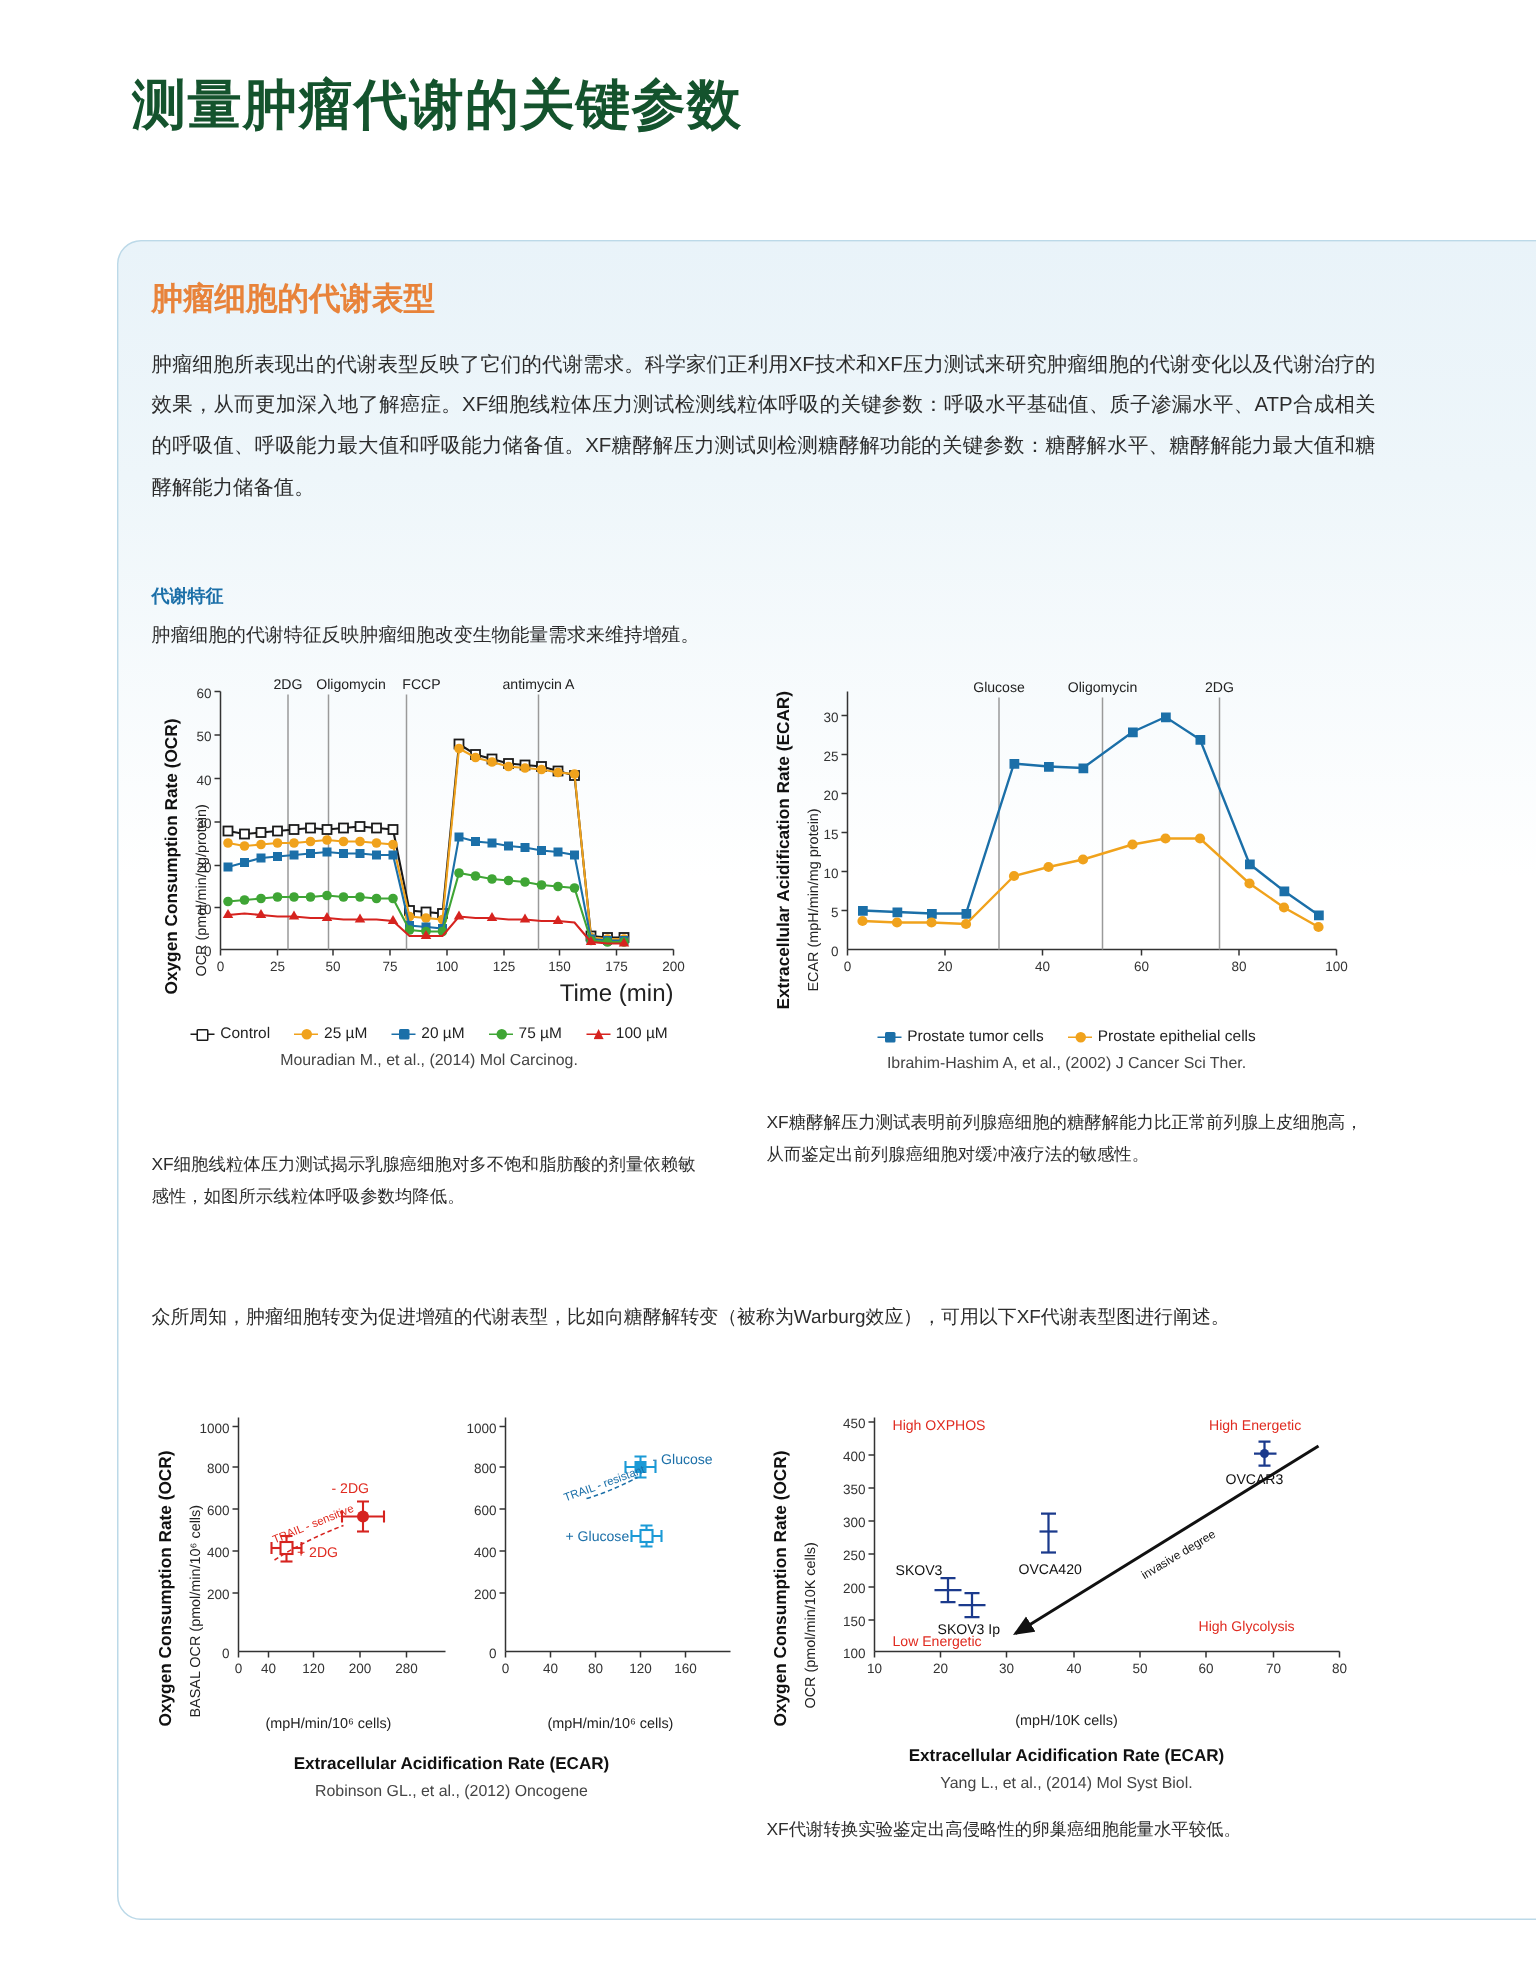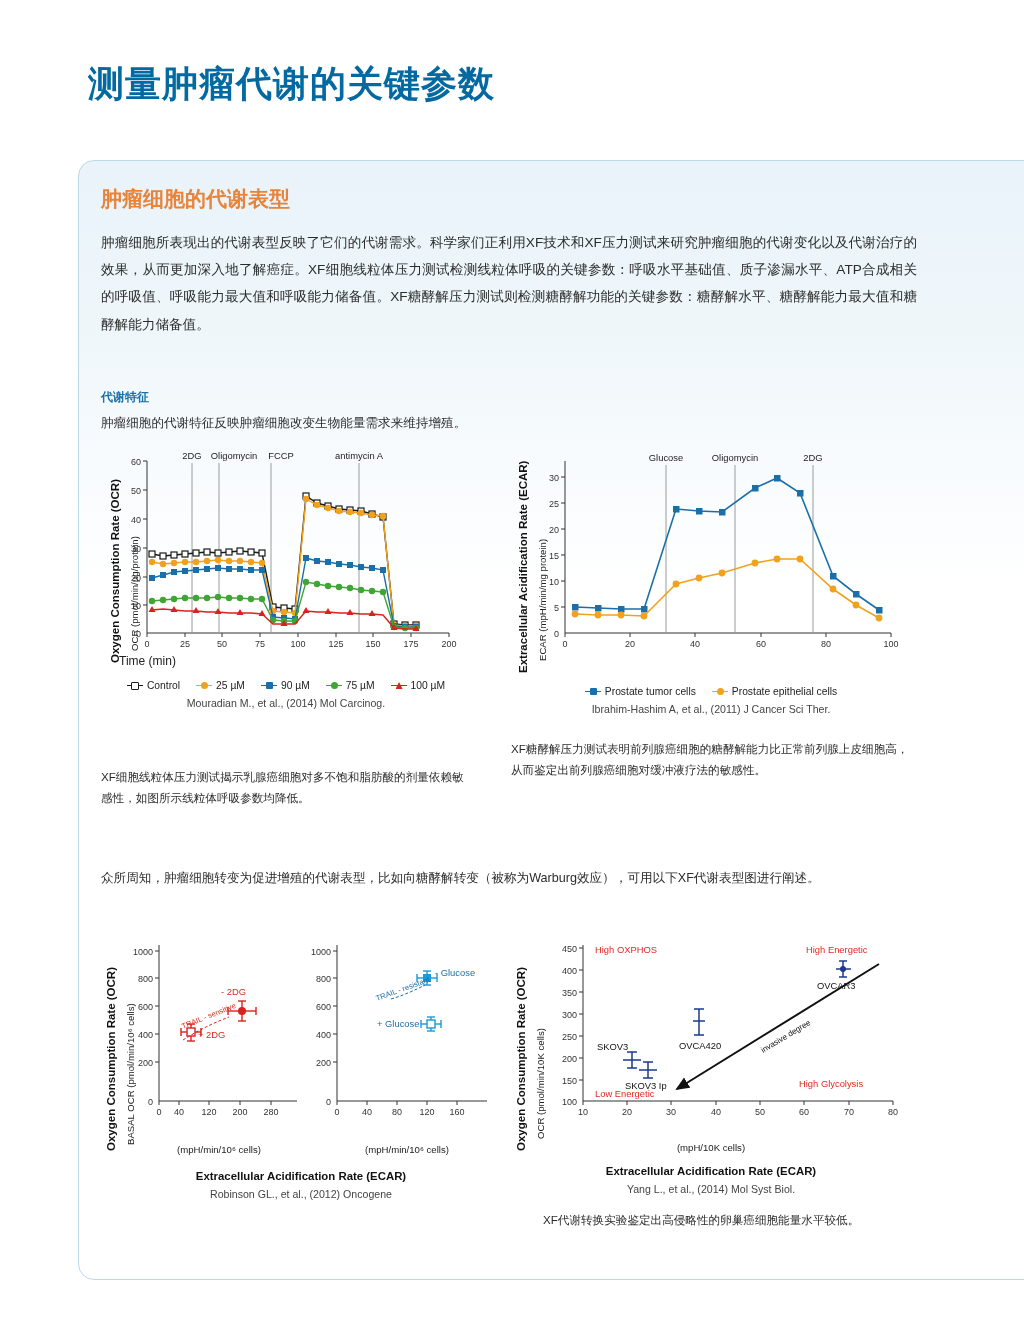--- a/index.html
+++ b/index.html
@@ -7,22 +7,22 @@
     width:1024px;height:1325px;
     background:#ffffff;
     font-family:"Liberation Sans", sans-serif;
     color:#2b2b2b;
     position:relative;
     overflow:hidden;
   }
   .page{position:relative;width:1024px;height:1325px;}
 
   .page-title{
-    position:absolute;left:88px;top:60px;
-    font-size:36px;font-weight:bold;color:#0369a1;letter-spacing:1px;
+    position:absolute;left:88px;top:46px;
+    font-size:36px;font-weight:bold;color:#14532d;letter-spacing:1px;
   }
 
   .panel{
     position:absolute;left:78px;top:160px;width:972px;height:1120px;
     border:1px solid #bcd9e8;border-radius:16px;
     background:linear-gradient(180deg,#e9f3f9 0%, #eef6fa 14%, #ffffff 38%, #ffffff 100%);
     box-sizing:border-box;
   }
 
   .panel-title{
@@ -55,21 +55,21 @@
 
   .axis-title-y{
     position:absolute;
     transform:rotate(-90deg);
     transform-origin:left top;
     white-space:nowrap;
     font-size:11.5px;font-weight:bold;color:#111;
   }
   .axis-title-y.small{font-size:9.6px;font-weight:normal;color:#222;}
   .axis-title-x{
-    position:absolute;width:100%;text-align:left;font-size:12px;color:#222;
+    position:absolute;width:100%;text-align:right;font-size:16px;color:#222;
   }
 
   .legendrow{
     display:flex;justify-content:center;gap:16px;align-items:center;
     font-size:10.3px;color:#222;margin-top:4px;flex-wrap:wrap;
   }
   .lg{display:flex;gap:4px;}
   .lgmark{width:16px;height:10px;position:relative;}
   .lgmark i{position:absolute;left:0;top:4.5px;width:16px;height:1.6px;display:block;}
   .lgmark b{position:absolute;left:5px;top:2px;width:7px;height:7px;border-radius:50%;}
@@ -306,21 +306,21 @@
               <i style="background:#f0a21c"></i>
               <b style="background:#f0a21c"></b>
             </span>
             <span>25 µM</span>
           </span>
         <span class="lg">
             <span class="lgmark">
               <i style="background:#1b6fa8"></i>
               <b class="sq" style="background:#1b6fa8"></b>
             </span>
-            <span>90 µM</span>
+            <span>20 µM</span>
           </span>
         <span class="lg">
             <span class="lgmark">
               <i style="background:#3fa535"></i>
               <b style="background:#3fa535"></b>
             </span>
             <span>75 µM</span>
           </span>
         <span class="lg">
             <span class="lgmark">
@@ -424,21 +424,21 @@
           </span>
         <span class="lg">
             <span class="lgmark">
               <i style="background:#f0a21c"></i>
               <b style="background:#f0a21c"></b>
             </span>
             <span>Prostate epithelial cells</span>
           </span>
       </div>
 
-      <div class="caption-small" style="width:400px;">Ibrahim-Hashim A, et al., (2011) J Cancer Sci Ther.</div>
+      <div class="caption-small" style="width:400px;">Ibrahim-Hashim A, et al., (2002) J Cancer Sci Ther.</div>
     </div>
 
     <div class="foot" style="position:absolute;left:22px;top:577px;width:370px;margin-top:28px;">XF细胞线粒体压力测试揭示乳腺癌细胞对多不饱和脂肪酸的剂量依赖敏感性，如图所示线粒体呼吸参数均降低。</div>
     <div class="foot" style="position:absolute;left:432px;top:577px;width:400px;">XF糖酵解压力测试表明前列腺癌细胞的糖酵解能力比正常前列腺上皮细胞高，从而鉴定出前列腺癌细胞对缓冲液疗法的敏感性。</div>
 
     <div class="sect sect2">
       <p class="desc">众所周知，肿瘤细胞转变为促进增殖的代谢表型，比如向糖酵解转变（被称为Warburg效应），可用以下XF代谢表型图进行阐述。</p>
     </div>
 
     <div class="chartwrap" style="left:22px;top:778px;width:400px;">
@@ -650,16 +650,16 @@
             <line x1="132" y1="139" x2="142" y2="139"></line>
         </g>
         <text class="annot" x="114" y="150" fill="#111">SKOV3 Ip</text>
       </svg>
 
       <div style="width:400px;text-align:center;font-size:9.6px;color:#222;margin-top:-2px;">(mpH/10K cells)</div>
       <div style="width:400px;text-align:center;font-size:11.4px;font-weight:bold;color:#111;margin-top:12px;">Extracellular Acidification Rate (ECAR)</div>
       <div class="caption-small" style="width:400px;">Yang L., et al., (2014) Mol Syst Biol.</div>
     </div>
 
-    <div class="foot" style="position:absolute;left:432px;top:1048px;width:400px;margin-left:32px;">XF代谢转换实验鉴定出高侵略性的卵巢癌细胞能量水平较低。</div>
+    <div class="foot" style="position:absolute;left:432px;top:1048px;width:400px;">XF代谢转换实验鉴定出高侵略性的卵巢癌细胞能量水平较低。</div>
 
   </div>
 </div>
 
 </body></html>

